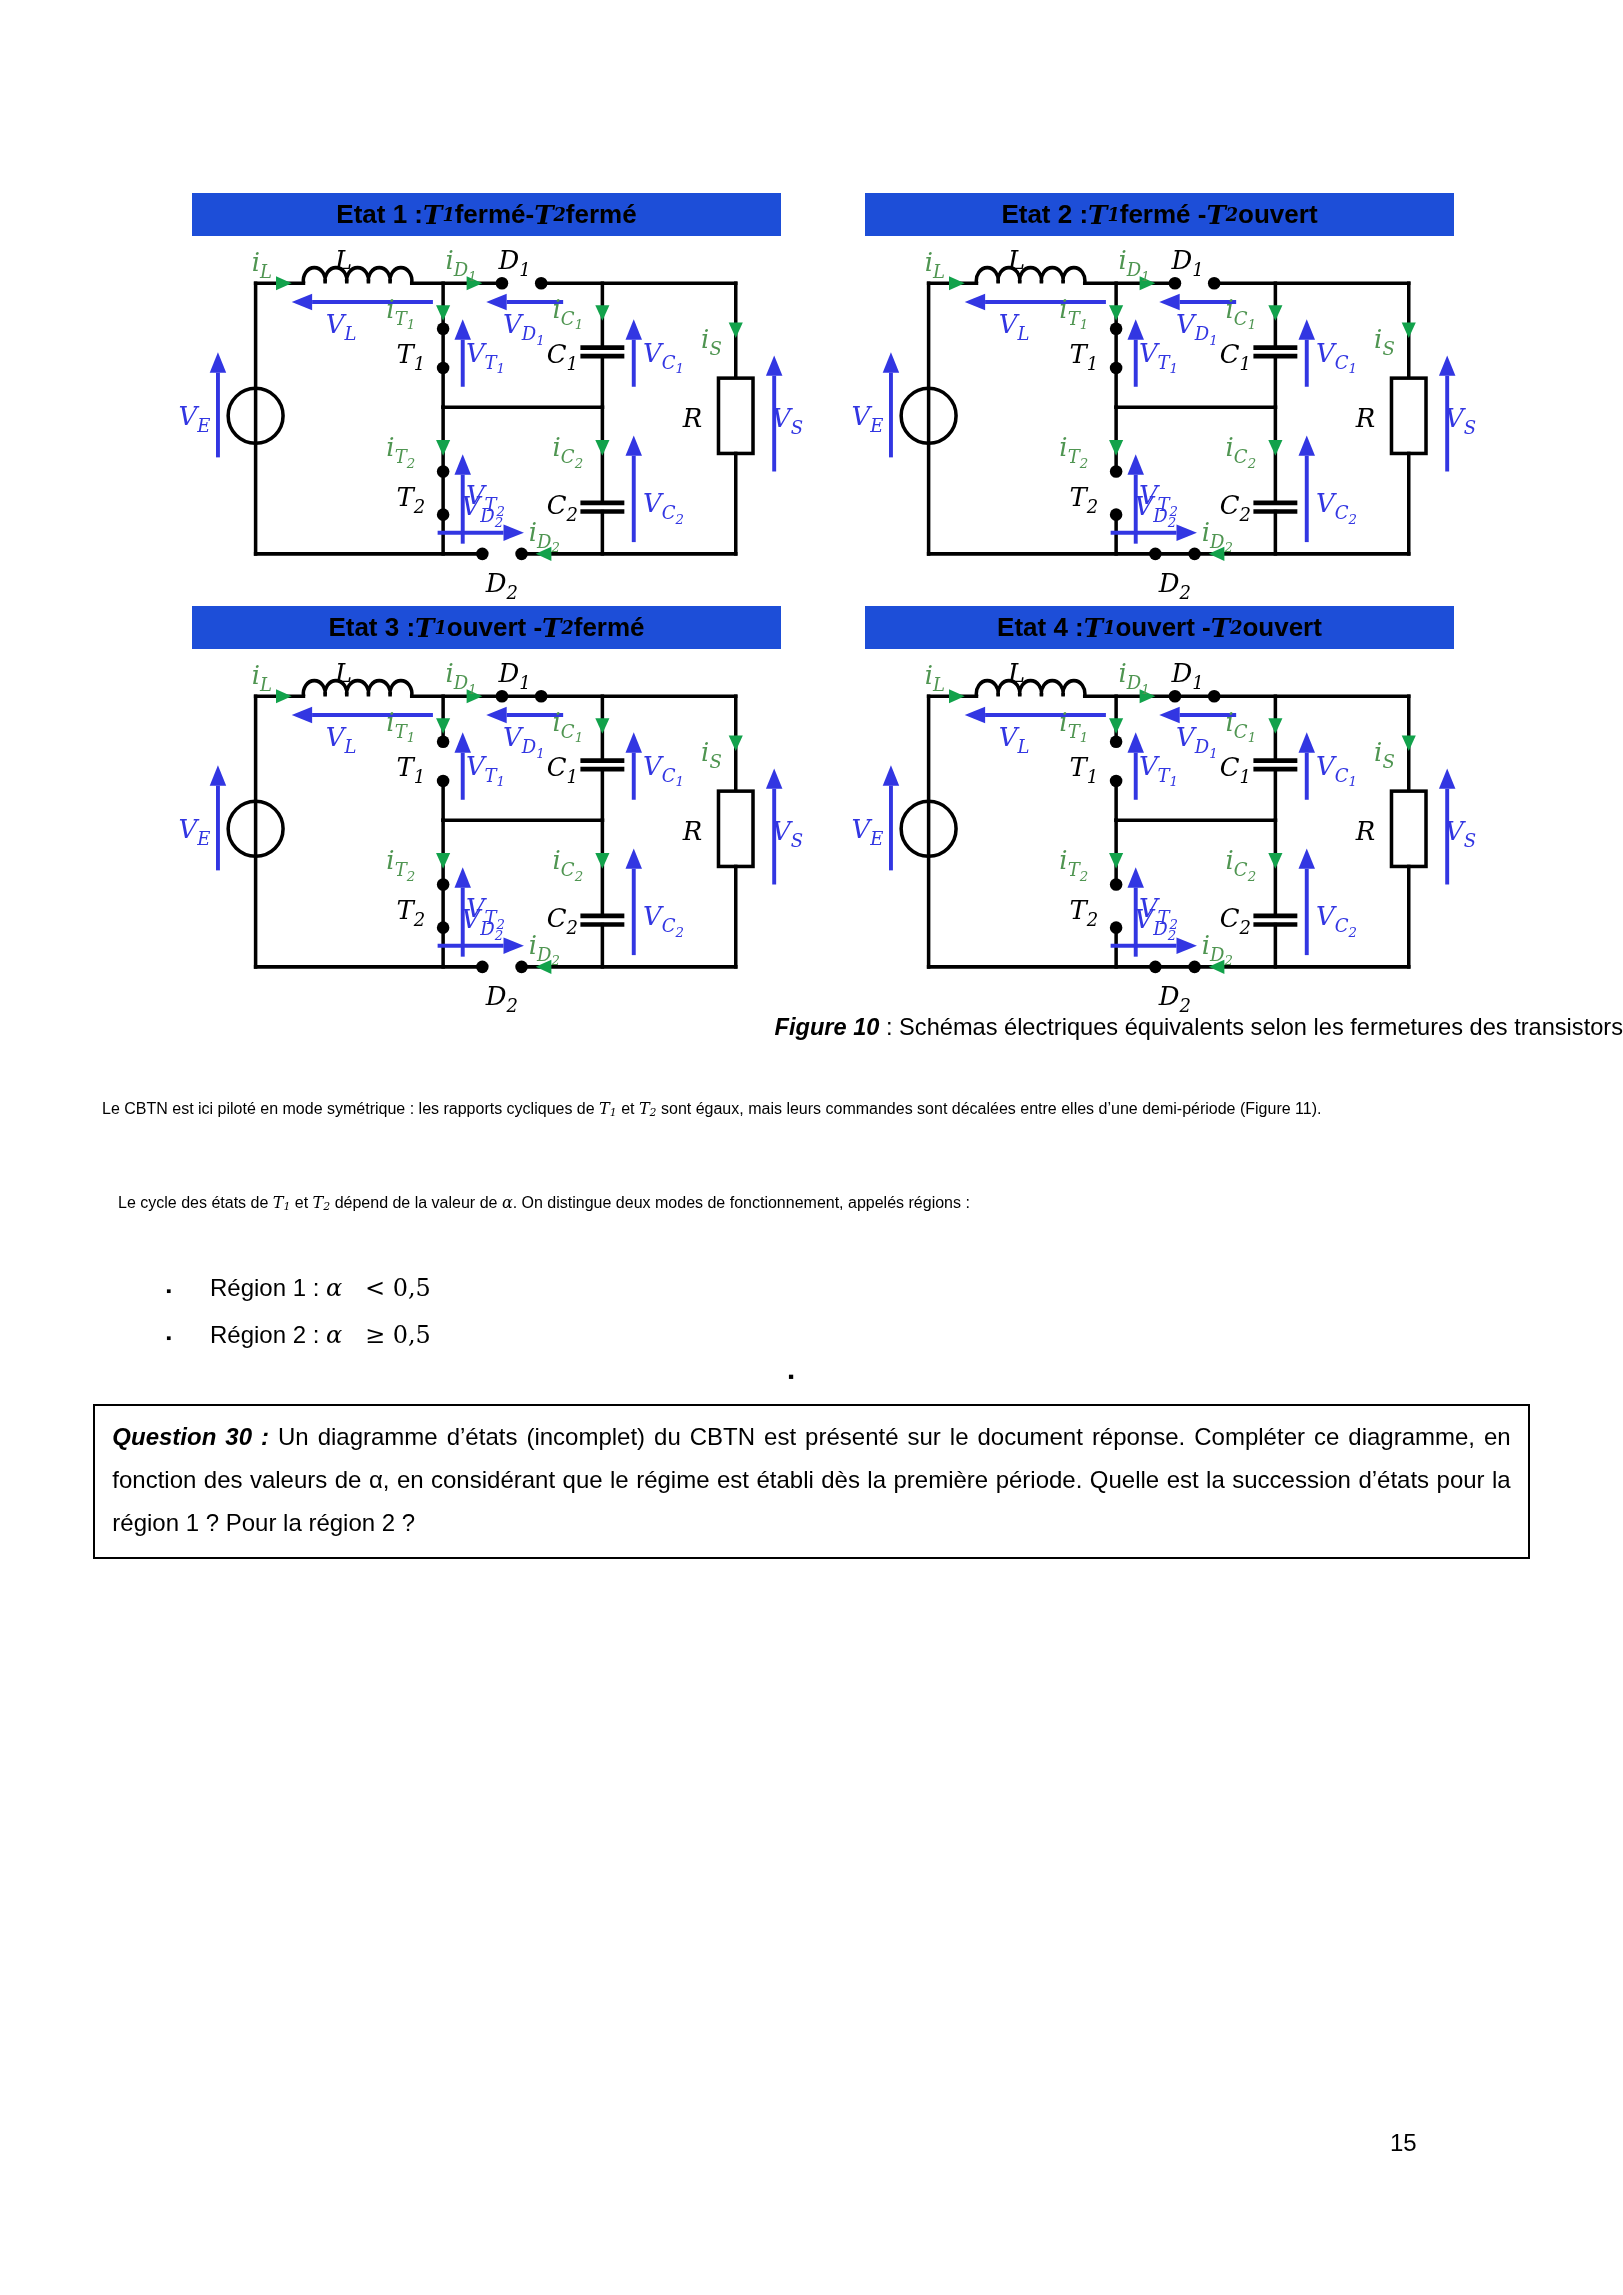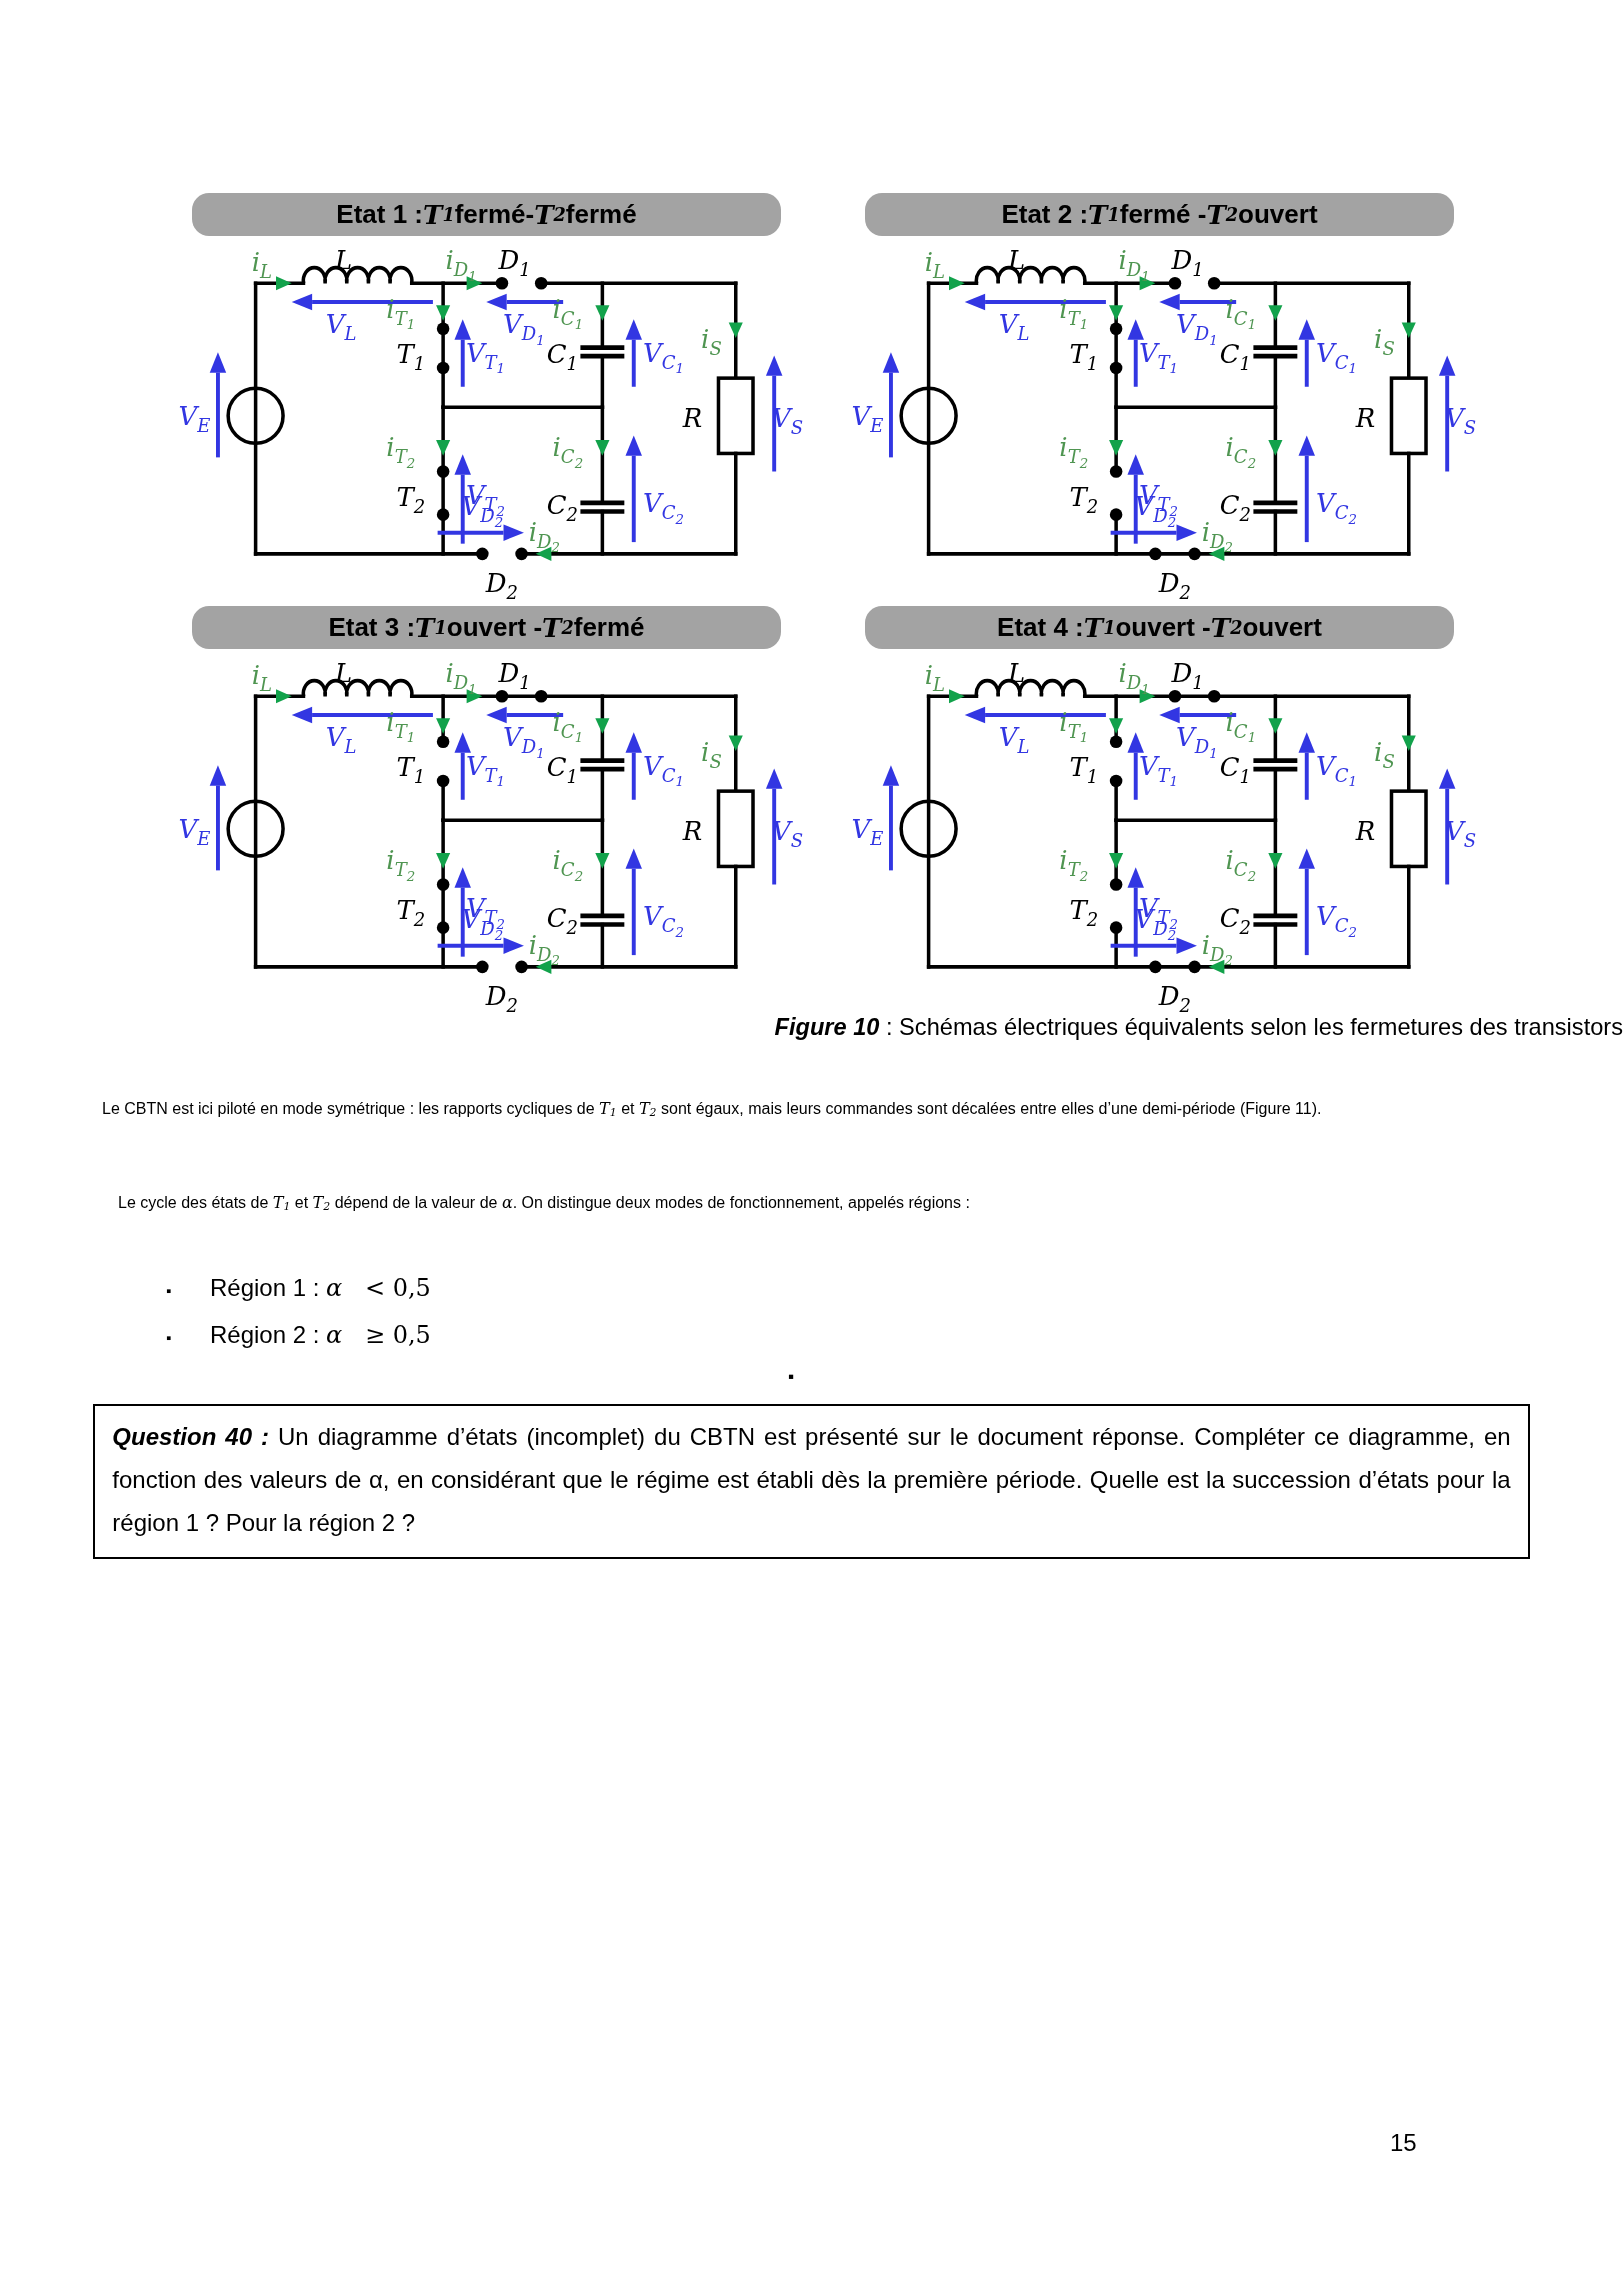--- a/index.html
+++ b/index.html
@@ -3,22 +3,22 @@
 <meta charset="utf-8">
 <style>
   html,body{margin:0;padding:0;background:#ffffff;}
   .page{
     position:relative;width:1623px;height:2295px;background:#ffffff;
     font-family:"Liberation Sans",sans-serif;color:#000;overflow:hidden;
   }
   .panel{position:absolute;width:710px;}
   .state-header{
     position:relative;margin-left:98px;width:589px;height:43px;
-    background:#a3a3a3;display:flex;align-items:center;justify-content:center;
-    font-size:26px;font-weight:700;letter-spacing:0;border-radius:17px;
+    background:#1d4ed8;display:flex;align-items:center;justify-content:center;
+    font-size:26px;font-weight:700;letter-spacing:0;
   }
   .state-header .seg-m,.state-header .seg-s{font-weight:700;}
   .circuit{display:block;width:710px;height:369px;}
   .seg-p{}
   .seg-m{font-family:"DejaVu Serif",serif;font-style:italic;}
   .seg-mu{font-family:"DejaVu Serif",serif;margin-left:15px;}
   .seg-s{font-family:"DejaVu Serif",serif;font-style:italic;font-size:0.68em;vertical-align:-0.18em;}
   .seg-bi{font-weight:700;font-style:italic;}
   .caption{position:absolute;top:1014px;left:0;width:100%;text-align:right;font-size:23.6px;}
   .para{position:absolute;left:102px;width:1423px;font-size:16px;line-height:53px;text-align:justify;}
@@ -449,19 +449,19 @@
     </li>
     <li>
       <span class="bullet-marker">▪</span>
       <span><span class="seg-p">Région 2 : </span><span class="seg-m">α</span><span class="seg-mu"> ≥ 0,5</span></span>
     </li>
   </ul>
 
   <span class="stray-mark">▪</span>
 
   <div class="qbox">
-    <span><span class="seg-bi">Question 40 :</span><span class="seg-p"> Un diagramme d’états (incomplet) du CBTN est présenté sur le document réponse. Compléter ce diagramme, en fonction des valeurs de α, en considérant que le régime est établi dès la première période. Quelle est la succession d’états pour la région 1 ? Pour la région 2 ?</span></span>
+    <span><span class="seg-bi">Question 30 :</span><span class="seg-p"> Un diagramme d’états (incomplet) du CBTN est présenté sur le document réponse. Compléter ce diagramme, en fonction des valeurs de α, en considérant que le régime est établi dès la première période. Quelle est la succession d’états pour la région 1 ? Pour la région 2 ?</span></span>
   </div>
 
   <div class="pagenum">15</div>
 
 </div>
 
 
 </body></html>

